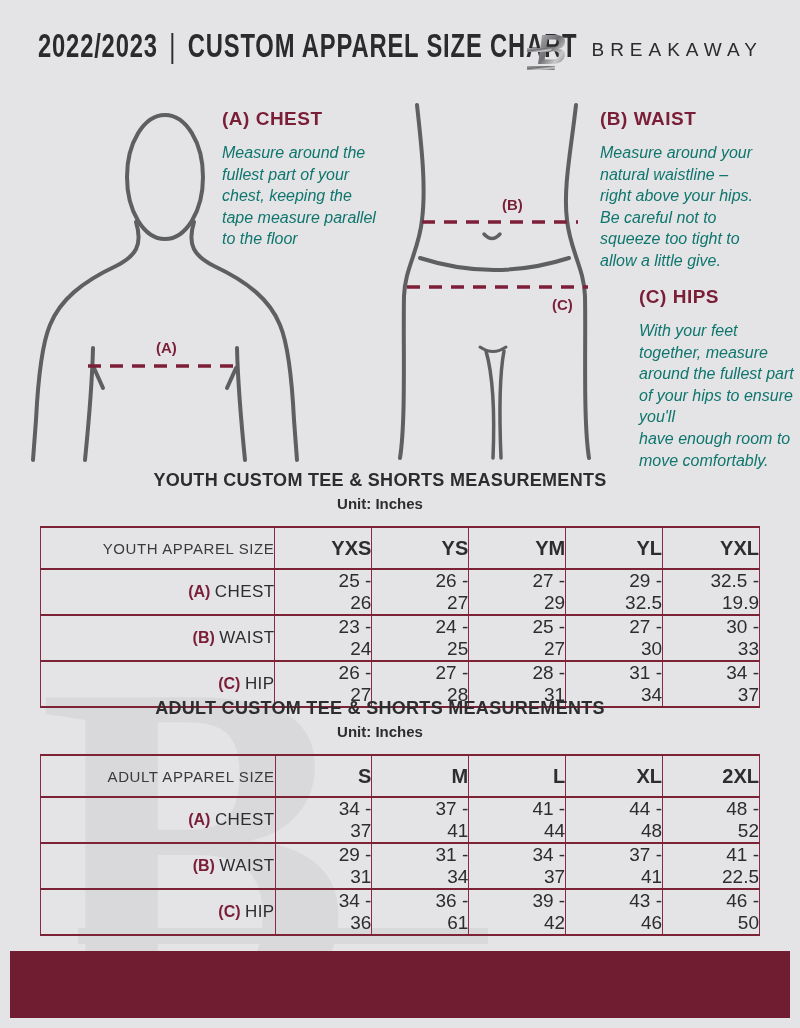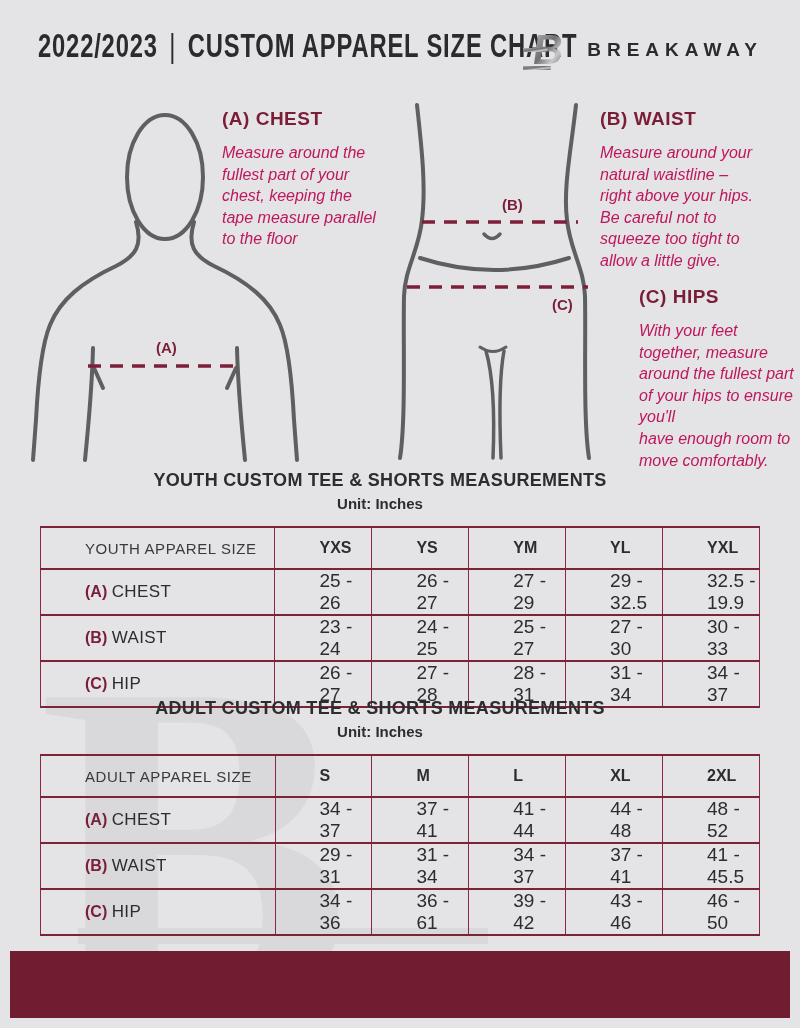--- a/index.html
+++ b/index.html
@@ -14,51 +14,51 @@
   .watermark-bar { position:absolute; left:78px; top:928px; width:410px; height:16px;
     background:#d9d9db; z-index:0; }
 
   
   .header { position:absolute; left:0; top:0; width:799px; height:96px; z-index:2; }
   .title-wrap { position:absolute; left:38px; top:30px; white-space:nowrap;
     transform:scale(0.82,1.12); transform-origin:0 50%;
     font-weight:700; font-size:29px; color:#2b2b2d; letter-spacing:1px; }
   .title-sep { margin:0 14px; font-weight:400; color:#2b2b2d; }
   .brand-wrap { position:absolute; right:36px; top:24px; display:flex; align-items:center; gap:12px; }
-  .brand-text { font-weight:700; font-size:19px; letter-spacing:6px; color:#2b2b2d; }
+  .brand-text { font-weight:400; font-size:19px; letter-spacing:6px; color:#2b2b2d; }
 
   
   .figures { position:absolute; left:0; top:96px; width:800px; height:370px; z-index:1; }
   .fig { position:absolute; }
   .fig-upper { left:20px; top:4px; }
   .fig-lower { left:392px; top:4px; }
   .instr { position:absolute; color:#7d2342; }
   .instr h3 { font-size:19px; font-weight:700; letter-spacing:0.5px; color:#7a1e38; margin-bottom:12px; }
-  .instr p { font-size:16px; font-style:italic; line-height:1.35; white-space:pre-line; color:#be185d; }
+  .instr p { font-size:16px; font-style:italic; line-height:1.35; white-space:pre-line; color:#0f766e; }
   .instr-a { left:222px; top:12px; width:190px; }
   .instr-b { left:600px; top:12px; width:190px; }
   .instr-c { left:608px; top:190px; width:196px;margin-left:31px; }
 
   
   .tbl-section { position:absolute; left:0; width:760px; z-index:1; }
   .sec-youth { top:470px; }
   .sec-adult { top:698px; }
   .tbl-title { text-align:center; font-size:18px; font-weight:700; color:#2d2d2f; letter-spacing:0.3px; }
   .tbl-unit { text-align:center; font-size:15px; font-weight:700; color:#2d2d2f; margin-top:4px; }
   table.size { position:absolute; left:40px; top:56px; width:720px; border-collapse:collapse;
     border-top:2px solid #7d2338; border-bottom:2px solid #7d2338; }
   table.size col.c0 { width:235px; }
   table.size col.cn { width:97px; }
   table.size th, table.size td { border-left:1px solid #8a2a42; border-right:1px solid #8a2a42;
-    border-top:2px solid #7d2338; text-align:left; vertical-align:middle; background:transparent;padding-left:44px; }
+    border-top:2px solid #7d2338; text-align:right; vertical-align:middle; background:transparent;padding-left:44px; }
   table.size tr.hdr th { height:42px; }
   table.size tr.data td { height:38px; }
   th.lbl, td.lbl { text-align:left; padding-left:14px; }
   .col-size-lbl { font-size:15px; font-weight:400; color:#3a3a3c; letter-spacing:0.6px; }
-  .col-hd { font-size:16px; font-weight:700; color:#2d2d2f; }
+  .col-hd { font-size:20px; font-weight:700; color:#2d2d2f; }
   .row-key { font-size:16px; font-weight:700; color:#7a1e38; }
   .row-lbl { font-size:17px; font-weight:400; color:#2d2d2f; letter-spacing:0.4px; }
   .val { font-size:19px; font-weight:400; color:#2d2d2f; }
 
   
   .footer-bar { position:absolute; left:10px; top:951px; width:780px; height:67px;
     background:#701d32; z-index:3; }
 
   svg text { font-family:"Liberation Sans", sans-serif; }
 </style>
@@ -232,21 +232,21 @@
         <td class="val">41 - 44</td>
         <td class="val">44 - 48</td>
         <td class="val">48 - 52</td>
       </tr>
       <tr class="data">
         <td class="lbl"><span class="row-key">(B)</span> <span class="row-lbl">WAIST</span></td>
         <td class="val">29 - 31</td>
         <td class="val">31 - 34</td>
         <td class="val">34 - 37</td>
         <td class="val">37 - 41</td>
-        <td class="val">41 - 45.5</td>
+        <td class="val">41 - 22.5</td>
       </tr>
       <tr class="data">
         <td class="lbl"><span class="row-key">(C)</span> <span class="row-lbl">HIP</span></td>
         <td class="val">34 - 36</td>
         <td class="val">36 - 61</td>
         <td class="val">39 - 42</td>
         <td class="val">43 - 46</td>
         <td class="val">46 - 50</td>
       </tr>
     </tbody>

